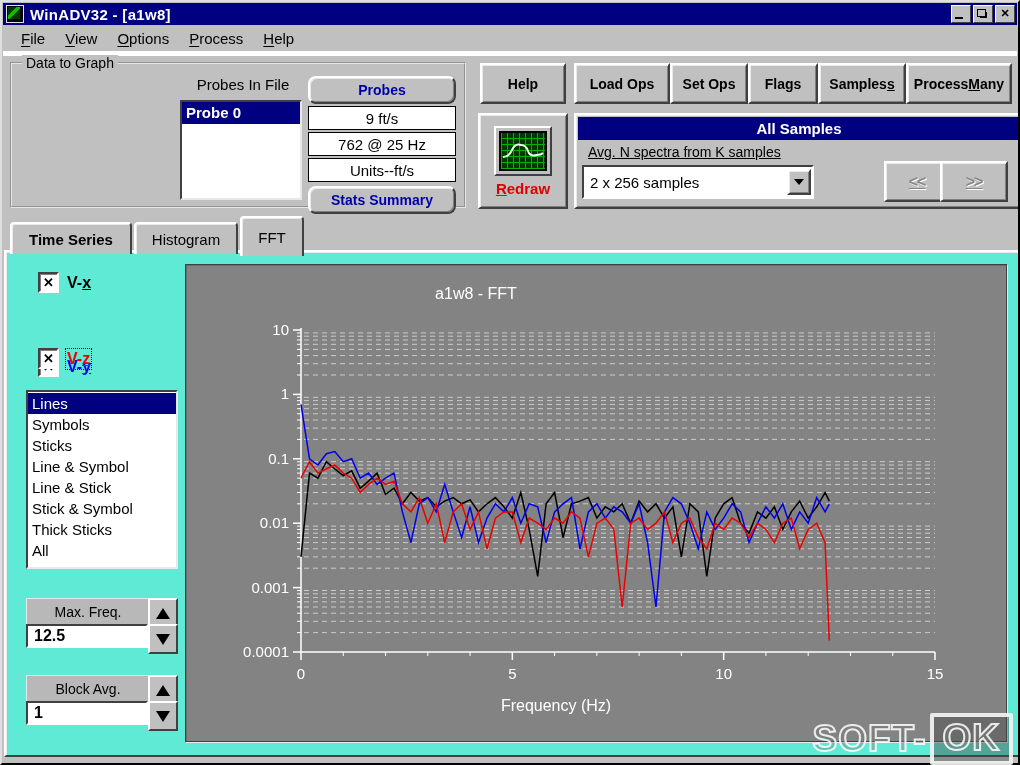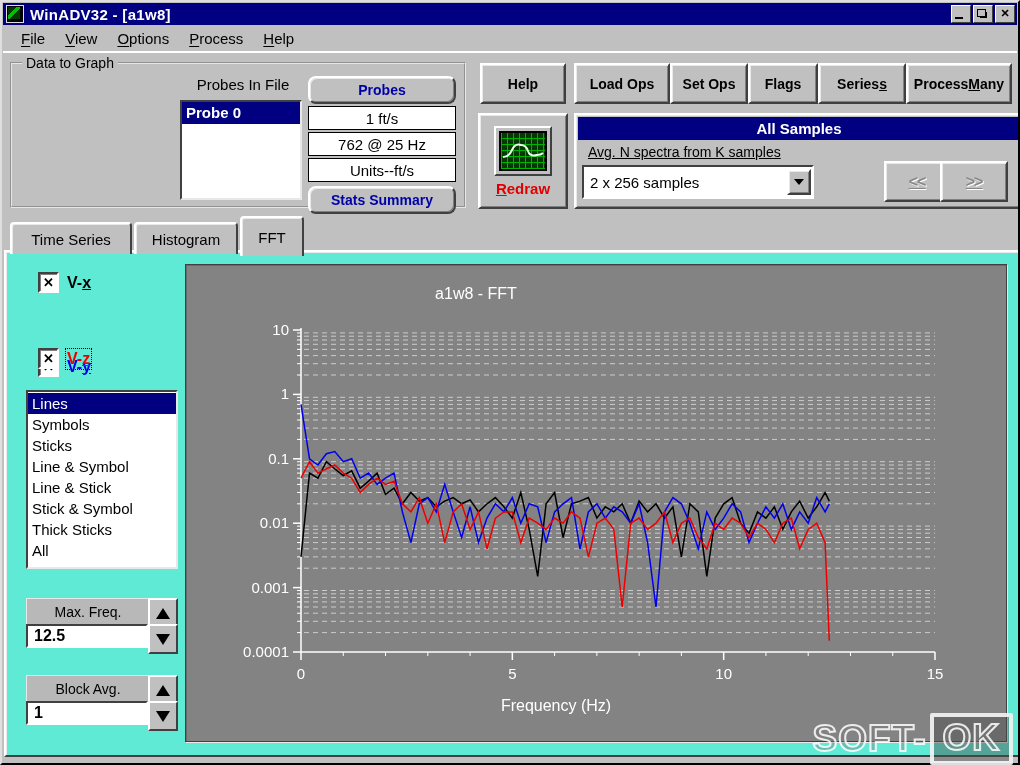--- a/index.html
+++ b/index.html
@@ -21,21 +21,21 @@
   .title-text{color:#fff;font-weight:bold;font-size:15px;margin-left:6px;letter-spacing:.3px;}
   .tb-btns{margin-left:auto;margin-right:2px;display:flex;gap:2px;}
   .tb-btn{width:18px;height:16px;background:#c0c0c0;border:1px solid;border-color:#fff #404040 #404040 #fff;
           position:relative;cursor:pointer;}
   .tb-btn.min::before{content:"";position:absolute;left:3px;bottom:3px;width:8px;height:2px;background:#000;}
   .tb-btn.restore::before{content:"";position:absolute;left:3px;top:3px;width:7px;height:6px;border:1px solid #000;background:#c0c0c0;box-shadow:2px 2px 0 -1px #000;}
   .tb-btn.close::before{content:"✕";position:absolute;left:0;right:0;top:0px;text-align:center;font-size:11px;font-weight:bold;color:#000;line-height:14px;}
 
   
   .menubar{position:absolute;left:3px;top:25px;right:3px;height:26px;background:#c0c0c0;display:flex;align-items:center;
-           padding-left:8px;border-bottom:1px solid #ffffff;box-shadow:0 1px 0 #ffffff;font-size:15px;}
+           padding-left:8px;border-bottom:4px solid #ffffff;box-shadow:0 1px 0 #ffffff;font-size:15px;}
   .menu-item{padding:0 10px;color:#000;cursor:pointer;}
   .menu-item u{text-underline-offset:2px;}
 
   
   .groupbox{position:absolute;left:10px;top:62px;width:452px;height:142px;border:2px groove #e6e6e6;}
   .groupbox-legend{position:absolute;top:-9px;left:10px;background:#c0c0c0;padding:0 4px;font-size:14px;color:#000;}
   .probes-in-file{position:absolute;left:170px;top:12px;width:122px;text-align:center;font-size:15px;color:#000;}
   .probes-list{position:absolute;left:168px;top:36px;width:118px;height:96px;background:#fff;
                border:2px solid;border-color:#404040 #e8e8e8 #e8e8e8 #404040;}
   .probes-item{height:22px;line-height:22px;background:#000080;color:#fff;font-weight:bold;font-size:15px;padding-left:4px;cursor:pointer;}
@@ -143,33 +143,33 @@
   </div>
 
   <div class="groupbox">
     <div class="groupbox-legend">Data to Graph</div>
     <div class="probes-in-file">Probes In File</div>
     <div class="probes-list">
       <div class="probes-item">Probe 0</div>
     </div>
     <div class="gb-stack">
       <div class="btn raised blue">Probes</div>
-      <div class="gb-field">1 ft/s</div>
+      <div class="gb-field">9 ft/s</div>
       <div class="gb-field">762 @ 25 Hz</div>
       <div class="gb-field">Units--ft/s</div>
       <div class="btn raised blue" style="margin-top:4px;">Stats Summary</div>
     </div>
   </div>
 
   <div class="btn raised help-btn">Help</div>
   <div class="btn raised tb-row-btn" style="left:574px;width:92px;">Load Ops</div>
   <div class="btn raised tb-row-btn" style="left:670px;width:74px;">Set Ops</div>
   <div class="btn raised tb-row-btn" style="left:748px;width:66px;">Flags</div>
   <div class="btn raised tb-row-btn" style="left:818px;width:84px;">
-    <span>Series</span>
+    <span>Samples</span>
       <u>s</u>
   </div>
   <div class="btn raised tb-row-btn" style="left:906px;width:102px;">
     <span>Process </span>
       <u>M</u>
       <span>any</span>
   </div>
 
   <div class="btn raised redraw-btn">
     <div class="scope-bezel">
@@ -190,21 +190,21 @@
       <div class="combo-text">2 x 256 samples</div>
       <div class="combo-arrow-btn raised">
           <div class="combo-arrow"></div>
         </div>
     </div>
     <div class="btn raised nav-btn" style="left:308px;">&lt;&lt;</div>
     <div class="btn raised nav-btn" style="left:362px;left:364px;width:64px;">&gt;&gt;</div>
   </div>
 
   <div class="tabstrip">
-    <div class="tab" style="width:118px;">Time Series</div>
+    <div class="tab" style="width:118px;font-weight:bold;">Time Series</div>
     <div class="tab" style="width:100px;">Histogram</div>
     <div class="tab active" style="width:60px;">FFT</div>
   </div>
 
   <div class="tabpage">
 
     <div class="cb-row" style="top:20px;">
       <div class="checkbox"></div>
       <div class="cb-label" style="color: rgb(0, 0, 0);"><span>V-</span><u>x</u></div>
     </div>

